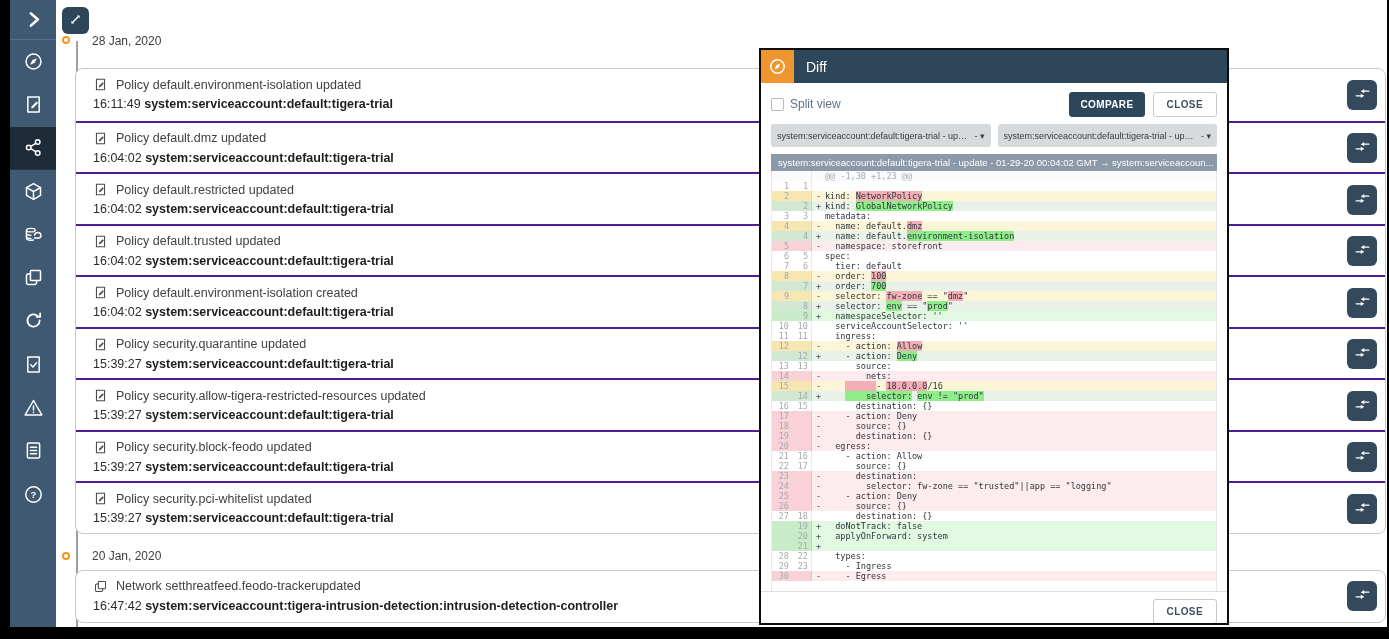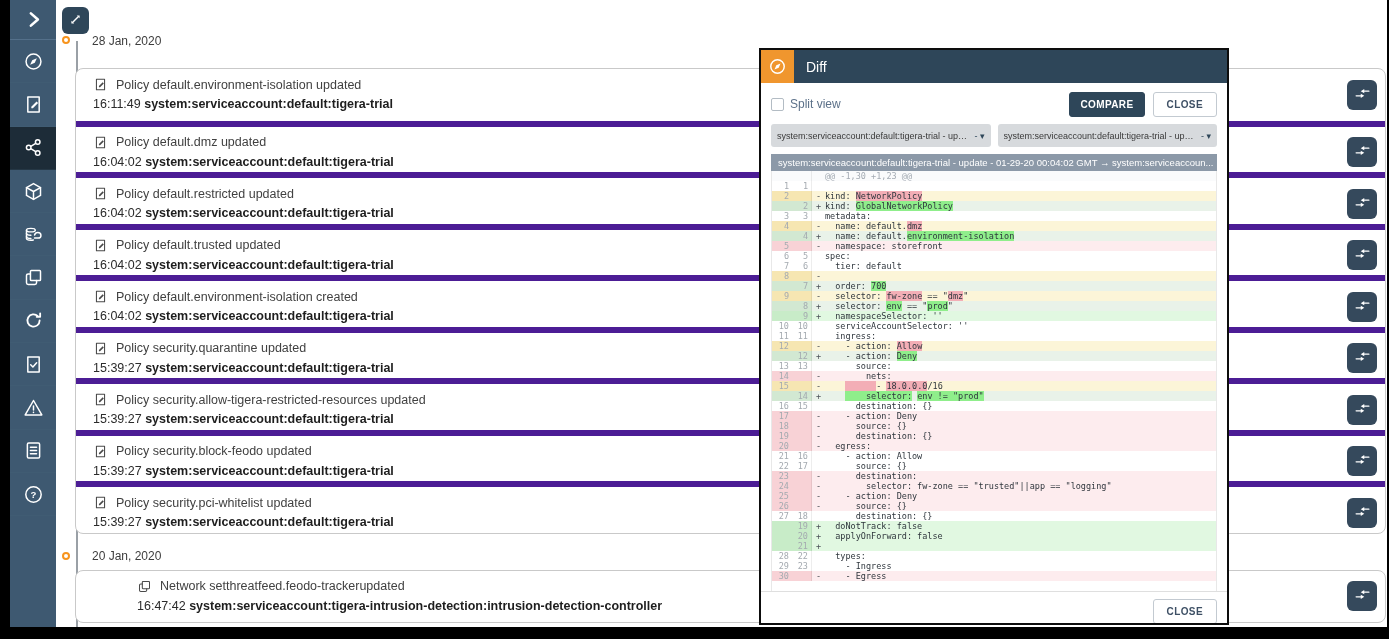--- a/index.html
+++ b/index.html
@@ -17,23 +17,23 @@
   
   .expand-btn { position:absolute; left:52px; top:7px; width:27px; height:27px; background:#2e4659; border:none; border-radius:6px; display:flex; align-items:center; justify-content:center; cursor:pointer; z-index:2; }
   .expand-btn svg { width:17px; height:17px; }
   .tl-line { position:absolute; left:66px; top:41px; width:2px; height:586px; background:#9aa0a6; z-index:0; }
   .main { position:absolute; left:65px; top:0; right:1px; z-index:1; }
   .date-row { position:relative; margin-top:33px; height:15px; display:flex; align-items:center; padding-left:17px; }
   .date-row.second { margin-top:15px; }
   .dot { position:absolute; left:-13px; top:3px; width:8px; height:8px; border:2px solid #f7941d; border-radius:50%; background:#fff; }
   .date-label { font-size:12px; color:#3d3d3d; }
   .group-card { margin-top:20px; background:#fff; border:1px solid #c9c9c9; border-radius:8px; overflow:hidden; }
-  .date-row.second + .group-card { margin-top:6px;padding-left:44px; }
+  .date-row.second + .group-card { margin-top:6px; }
   .t-row { position:relative; height:51.5px; padding:8px 50px 0 17px; }
-  .t-row + .t-row { border-top:6px solid #4c1d95; }
+  .t-row + .t-row { border-top:2px solid #4c1d95; }
   .t-line1 { display:flex; align-items:center; gap:8px; }
   .ricon { width:15px; height:15px; color:#4a4a4a; flex:0 0 auto; }
   .ricon svg { width:100%; height:100%; display:block; }
   .t-title { font-size:12.5px; color:#414141; }
   .t-line2 { margin-top:5px; font-size:12.5px; color:#2b2b2b; }
   .t-line2 b { font-weight:700; color:#1e1e1e; }
   .diff-btn { position:absolute; right:8px; top:10.5px; width:30px; height:30px; background:#35495c; border:none; border-radius:6px; display:flex; align-items:center; justify-content:center; cursor:pointer; }
   .diff-btn svg { width:17px; height:17px; }
 
   
@@ -497,20 +497,21 @@
           <div class="drow r-ctx">
             <span class="ln1">7</span>
             <span class="ln2">6</span>
             <span class="mark"></span>
             <span class="code"><span>  tier: default</span></span>
           </div>
           <div class="drow r-mdel">
             <span class="ln1">8</span>
             <span class="ln2"></span>
             <span class="mark">-</span>
+            <span class="code"><span>  order: </span><span class="hl">100</span></span>
           </div>
           <div class="drow r-madd">
             <span class="ln1"></span>
             <span class="ln2">7</span>
             <span class="mark">+</span>
             <span class="code"><span>  order: </span><span class="hl">700</span></span>
           </div>
           <div class="drow r-mdel">
             <span class="ln1">9</span>
             <span class="ln2"></span>
@@ -652,21 +653,21 @@
           <div class="drow r-add">
             <span class="ln1"></span>
             <span class="ln2">19</span>
             <span class="mark">+</span>
             <span class="code"><span>  doNotTrack: false</span></span>
           </div>
           <div class="drow r-add">
             <span class="ln1"></span>
             <span class="ln2">20</span>
             <span class="mark">+</span>
-            <span class="code"><span>  applyOnForward: false</span></span>
+            <span class="code"><span>  applyOnForward: system</span></span>
           </div>
           <div class="drow r-add">
             <span class="ln1"></span>
             <span class="ln2">21</span>
             <span class="mark">+</span>
           </div>
           <div class="drow r-ctx">
             <span class="ln1">28</span>
             <span class="ln2">22</span>
             <span class="mark"></span>

